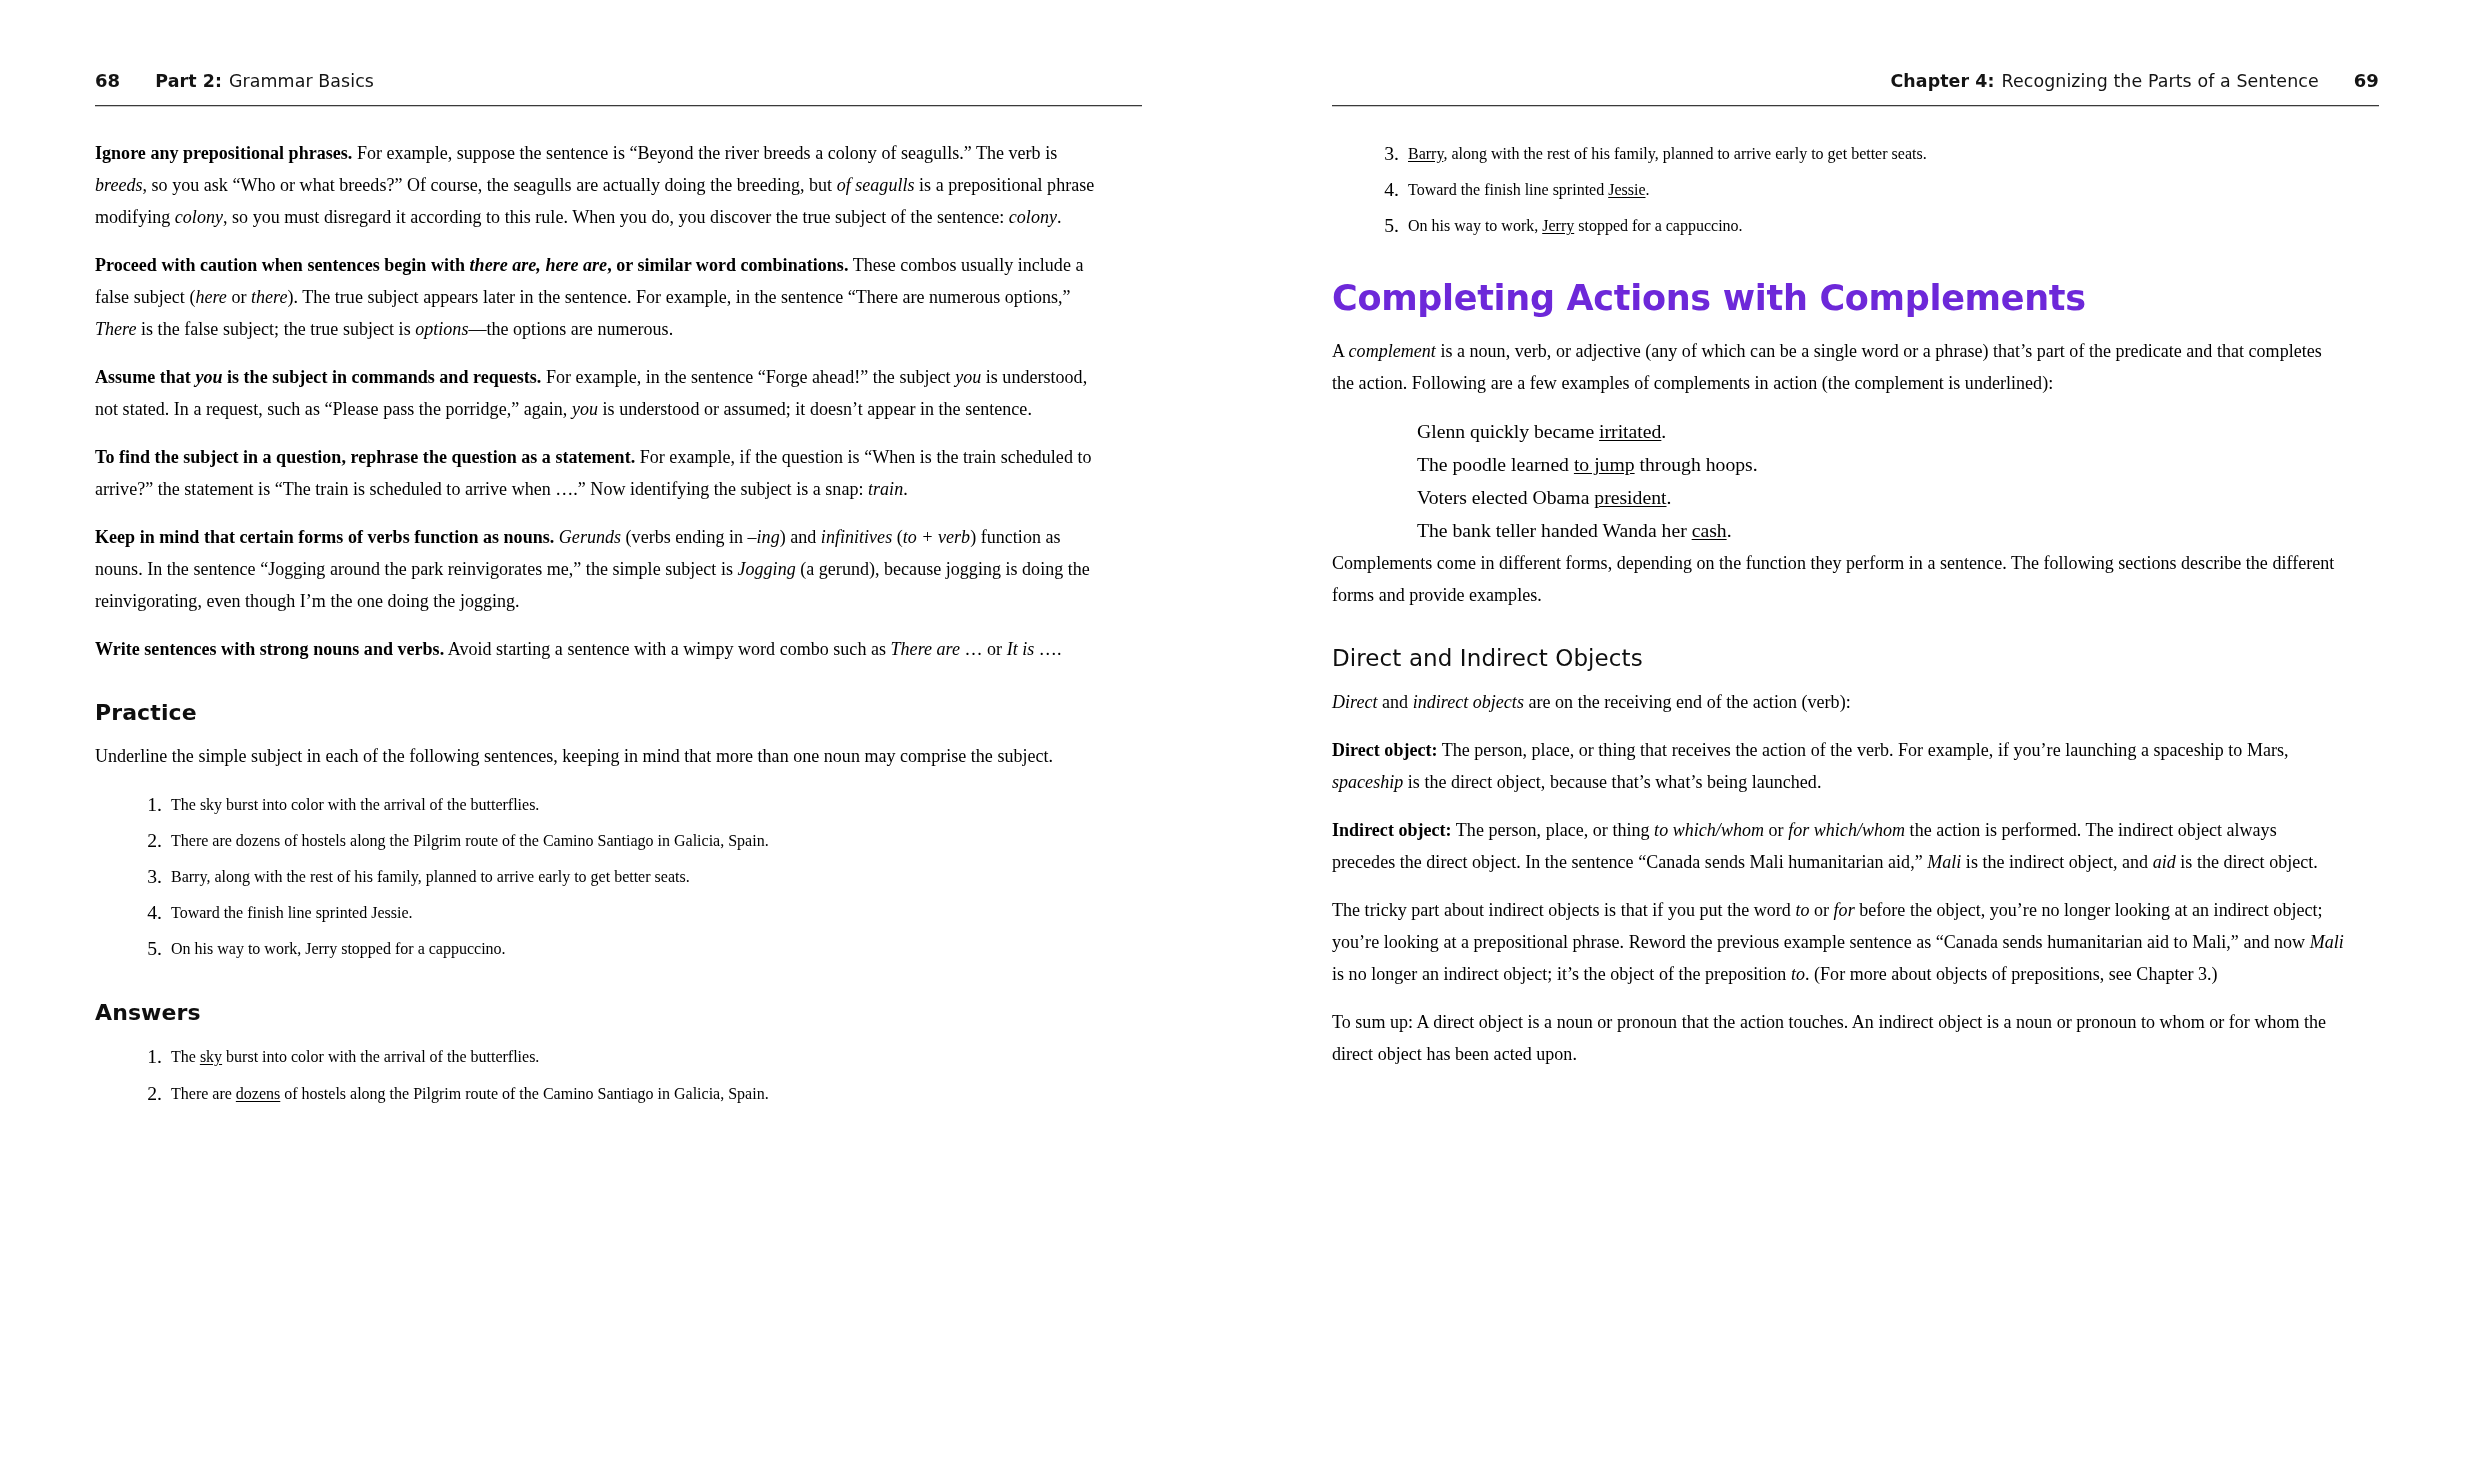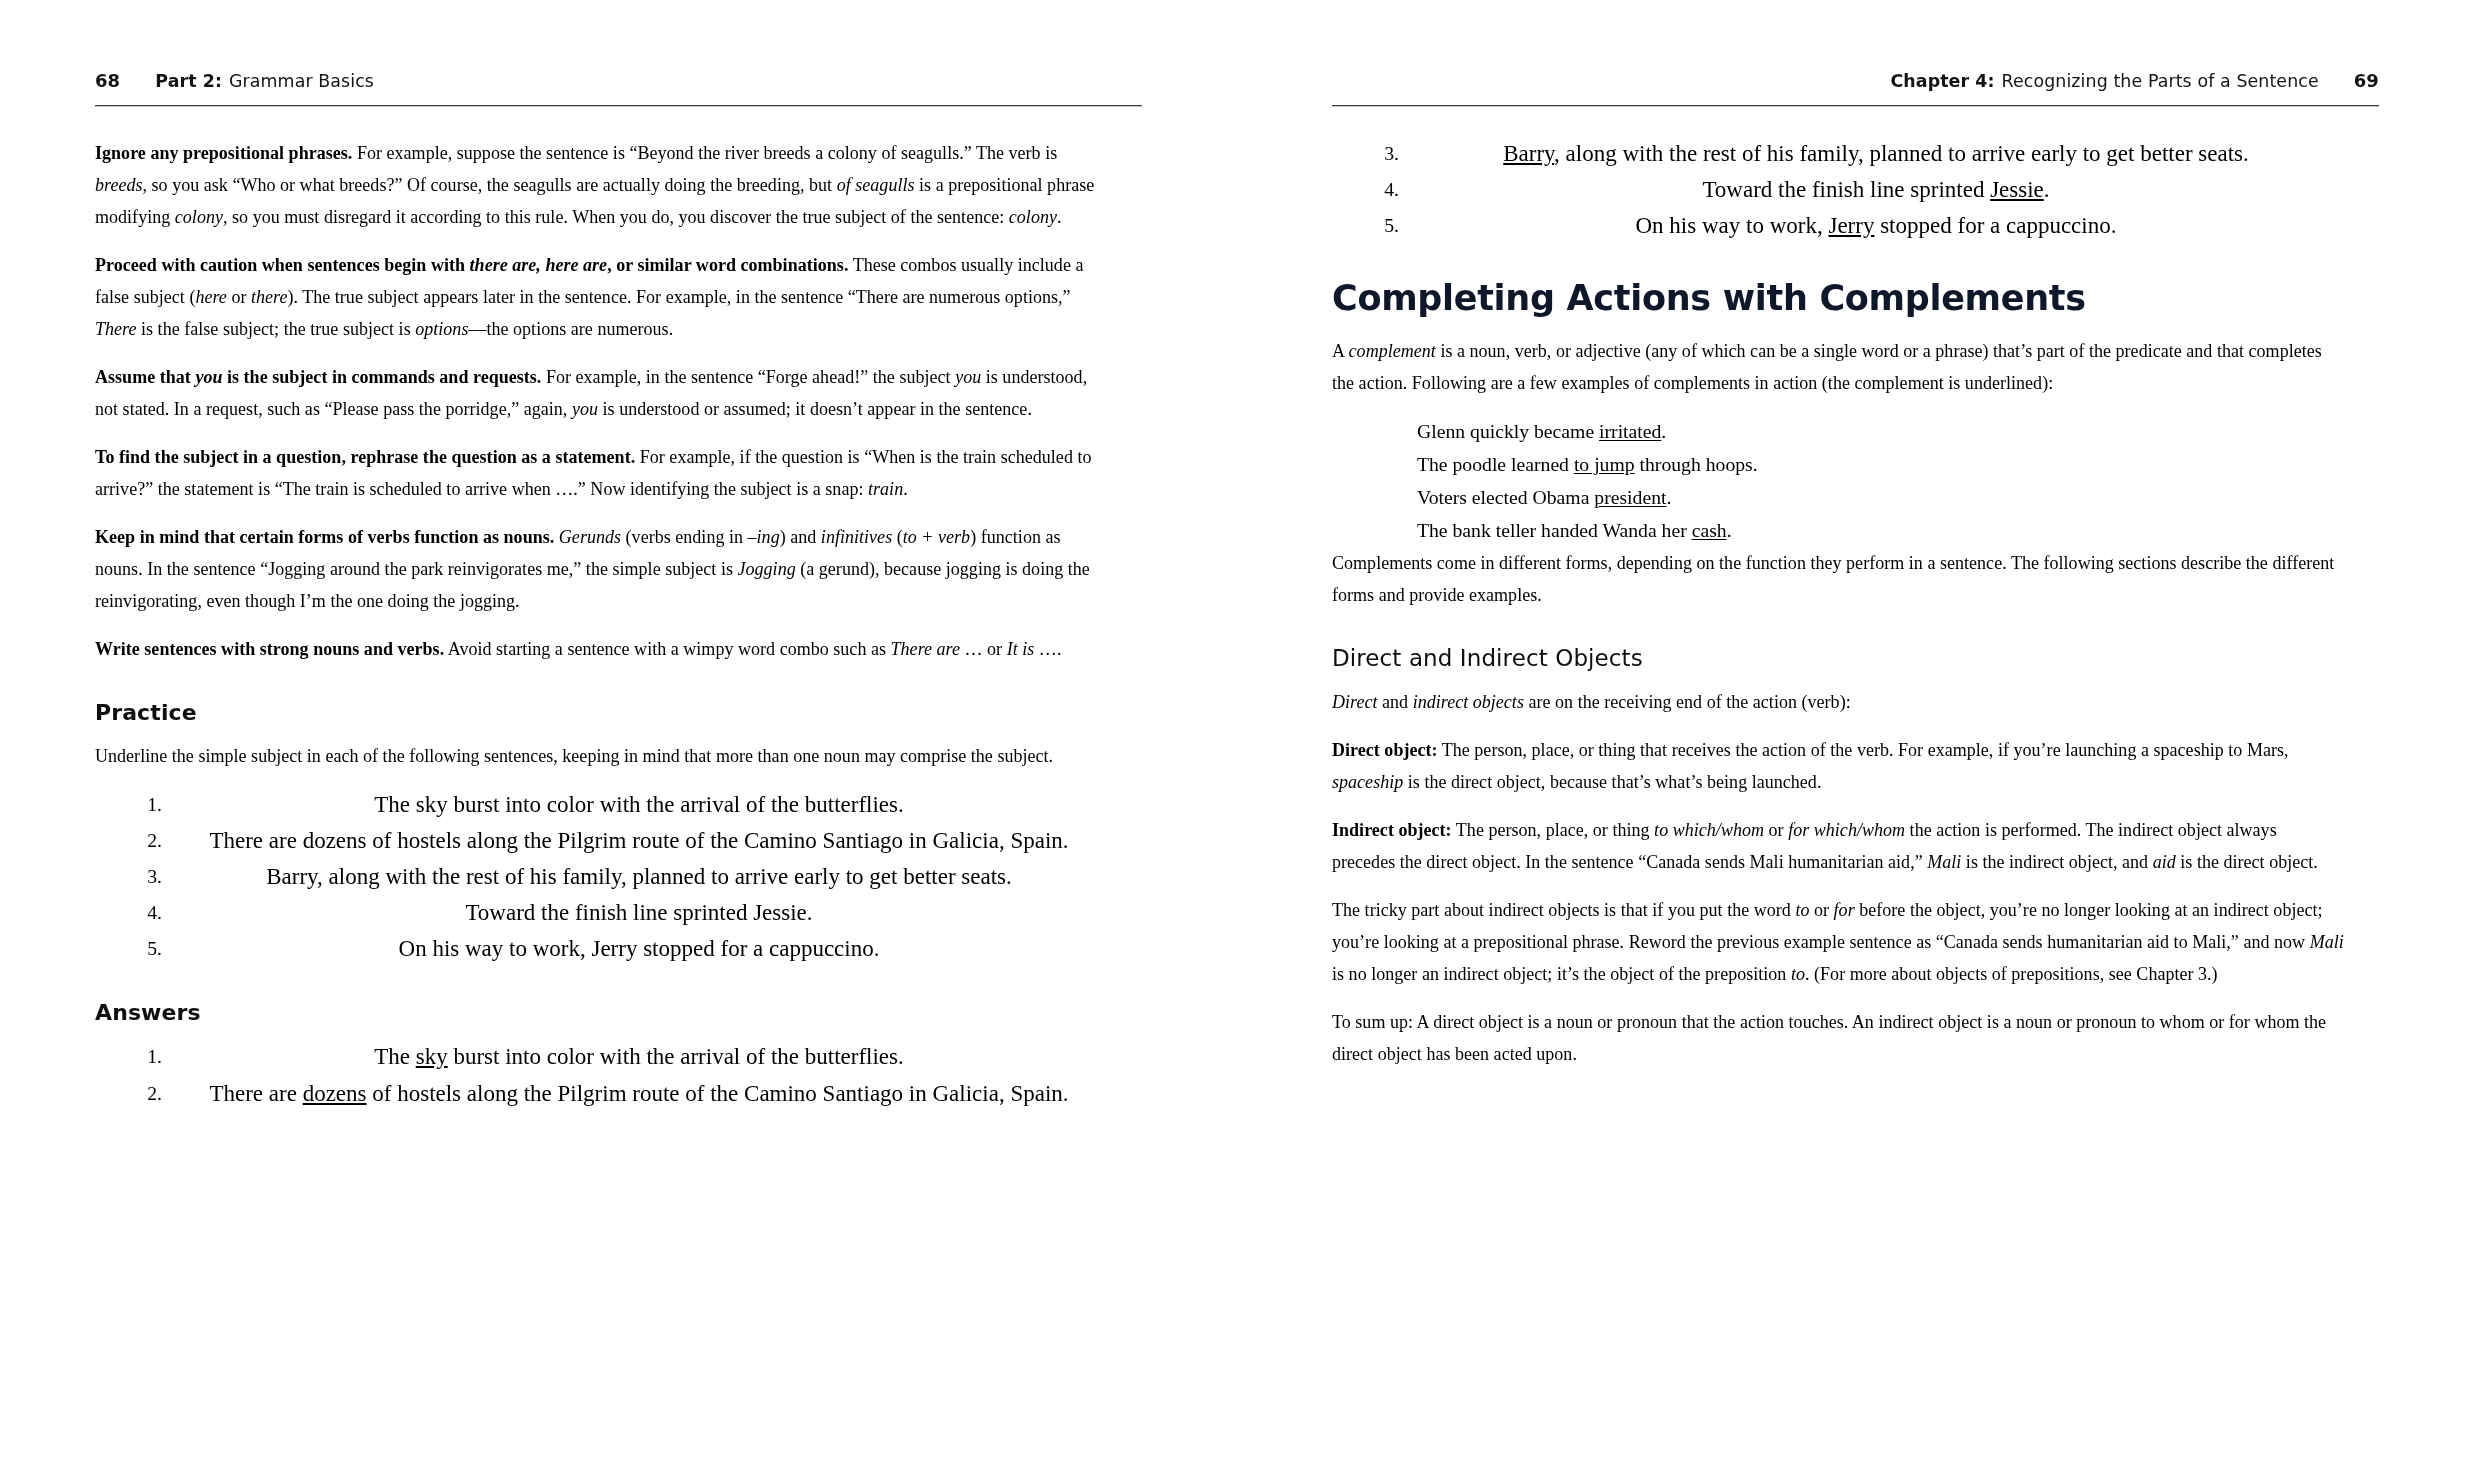--- a/index.html
+++ b/index.html
@@ -83,21 +83,21 @@
   .bi { font-weight: bold; font-style: italic; }
   .ul-word { text-decoration: underline; text-underline-offset: 1.9px; }
 
   h2.head1 {
     font-family: "DejaVu Sans", sans-serif;
     font-weight: bold;
     font-size: 35px;
     line-height: 40px;
     letter-spacing: -0.3px;
     margin: 36px 0 17px 0;
-    color: #0f172a;
+    color: #6d28d9;
   }
   h3.head2 {
     font-family: "DejaVu Sans", sans-serif;
     font-weight: bold;
     font-size: 22px;
     line-height: 27px;
     letter-spacing: 0.1px;
     margin: 34px 0 14px 0;
     color: #0f0f0f;
   }
@@ -110,25 +110,24 @@
     margin-left: 18px;
   }
   ol.numlist {
     margin: 11.6px 0 0 0;
     padding: 0 0 0 76px;
     list-style: none;
     counter-reset: li;
   }
   ol.numlist > li {
     position: relative;
-    font-size: 23px;
+    font-size: 16px;
     line-height: 33px;
     margin: 0 0 3.2px 0;
     counter-increment: li;
-    text-align: center;
   }
   ol.numlist > li::before {
     content: counter(li) ".";
     position: absolute;
     left: -36px;
     width: 27px;
     text-align: right;
     font-size: 19.7px;
   }
   .examples {

